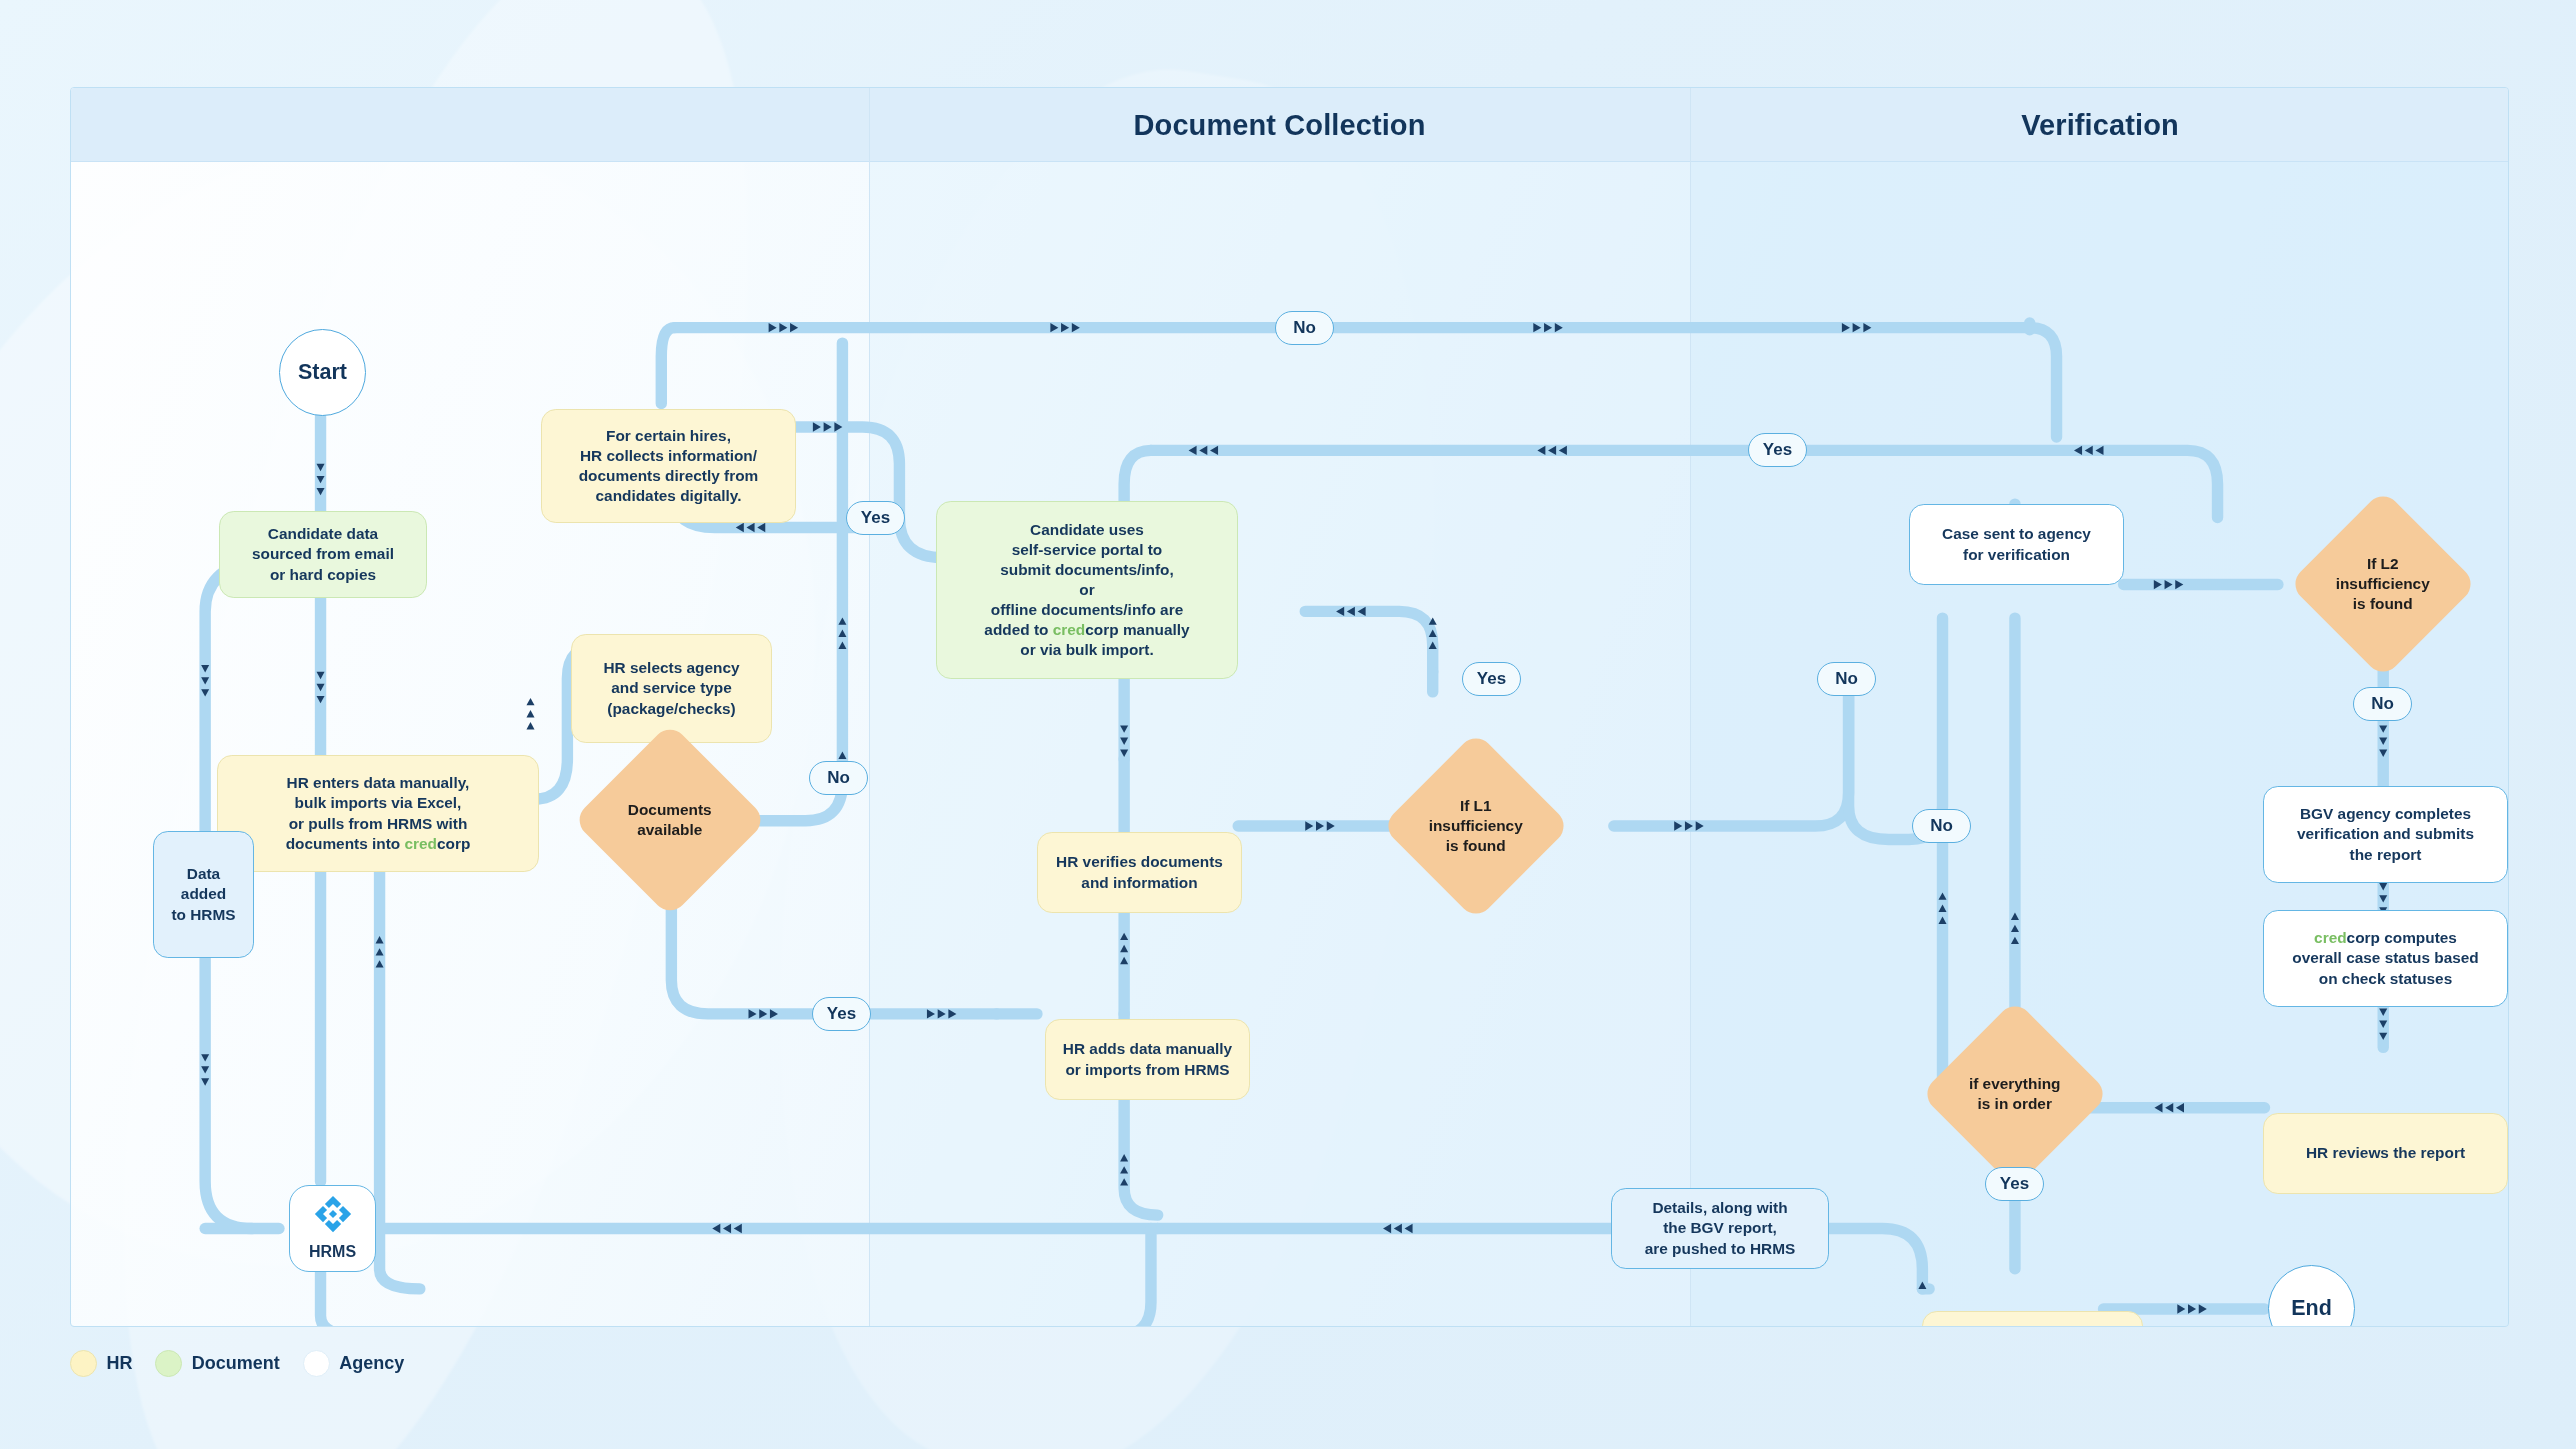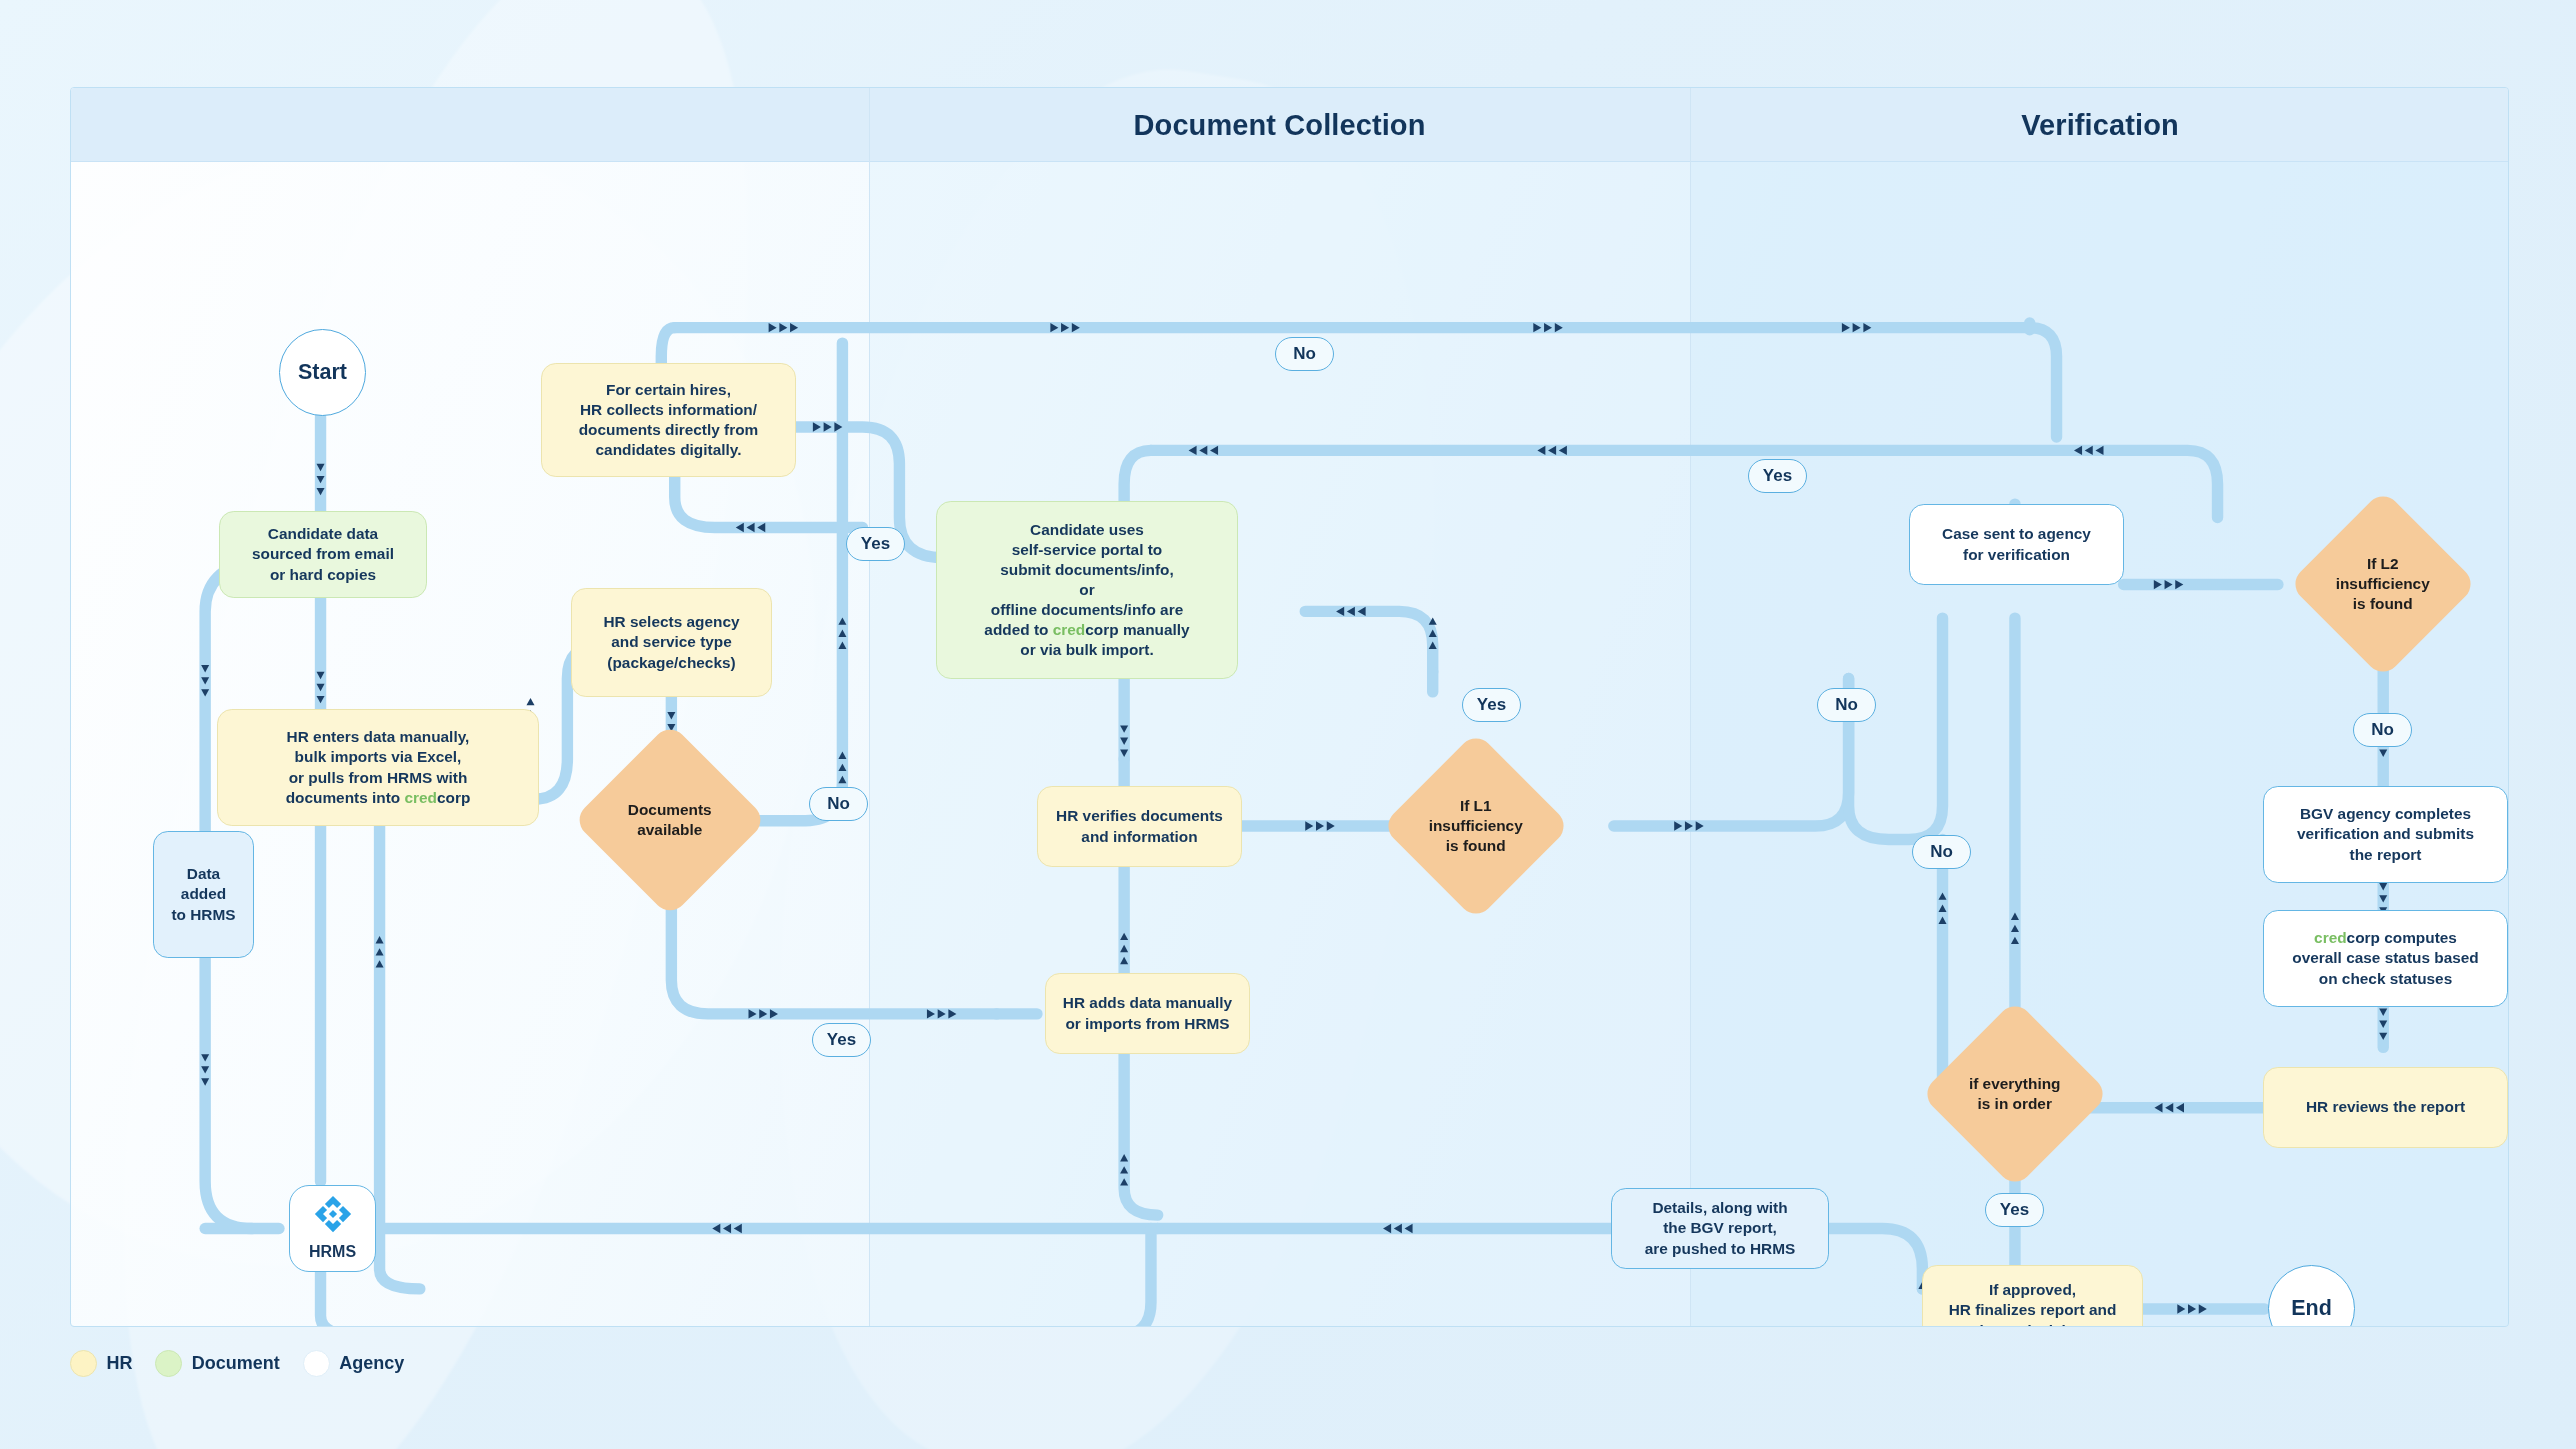--- a/index.html
+++ b/index.html
@@ -54,39 +54,39 @@
   #wires{position:absolute;left:0;top:0;width:2439px;height:1240px;}
 
   
   .node{
     position:absolute;
     display:flex; align-items:center; justify-content:center; text-align:center;
     font-size:15.4px; font-weight:700; color:#15375c; line-height:1.30;
     border-radius:14.8px; padding:6.7px 9.4px;
     z-index:5;
   }
-  .n-hr     { background:#fdf6d4; border:1px solid #ece4ae; }
+  .n-hr     { background:#fdf6d4; border:1px solid #ece4ae;margin-top:46px; }
   .n-cand   { background:#e9f8dd; border:1px solid #cbe8b4; }
   .n-agency { background:#ffffff; border:1px solid #64b6e4; }
   .n-sys    { background:#e2f1fc; border:1px solid #64b6e4; }
   .n-dec    { background:#f6cb9a; border:none; border-radius:17.4px;
               transform:rotate(45deg); }
   .n-dec > span{ display:block; transform:rotate(-45deg); color:#1d1d1d;
                  font-weight:700; font-size:15.4px; line-height:1.30; width:168px;}
   .term{
     border-radius:50%; background:#fff; border:1.3px solid #4fa9de;
     font-size:21.5px; font-weight:700; color:#12355b;text-align:center;
   }
   
   .chip{
     position:absolute; z-index:7;
     background:#f2fafe; border:1.1px solid #5aafe0; border-radius:20px;
     height:34px; min-width:59px; padding:0 13.4px;
     display:flex; align-items:center; justify-content:center;
-    font-size:17px; font-weight:600; color:#12355b;margin-top:26px;
+    font-size:17px; font-weight:600; color:#12355b;
   }
   .cred { color:#79be62; font-weight:700; }
   .corp { color:#12355b; font-weight:800; }
 
   
   #n-hrms{ flex-direction:column; gap:8px; width:87px; height:87px;
            border-radius:20px; background:#fff; border:1.1px solid #64b6e4;margin-left:12px;}
   #n-hrms .hrms-label{font-size:16px;font-weight:700;color:#17375c;}
   .hrms-mark{width:40px;height:40px;}
 

